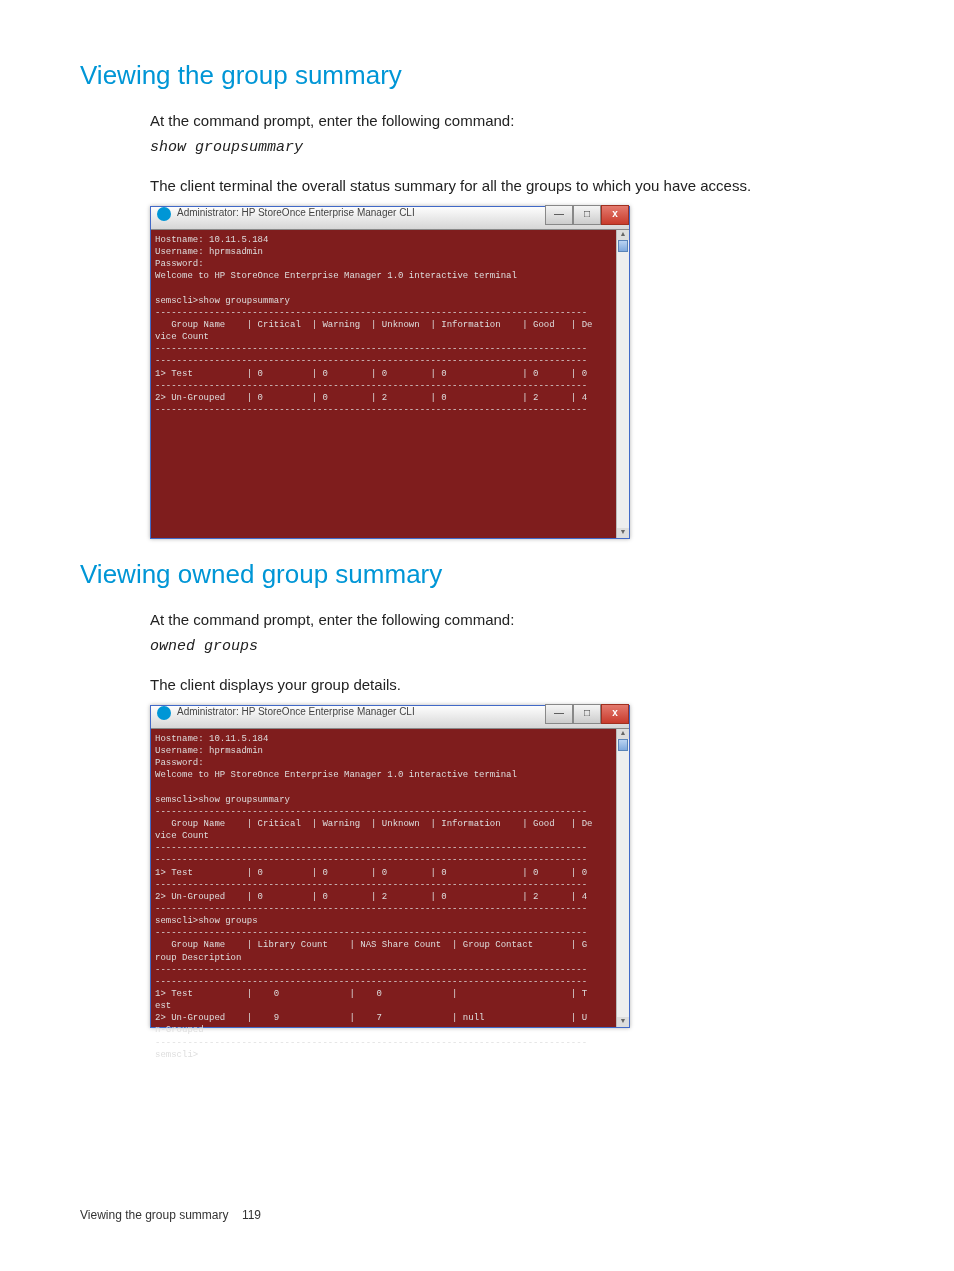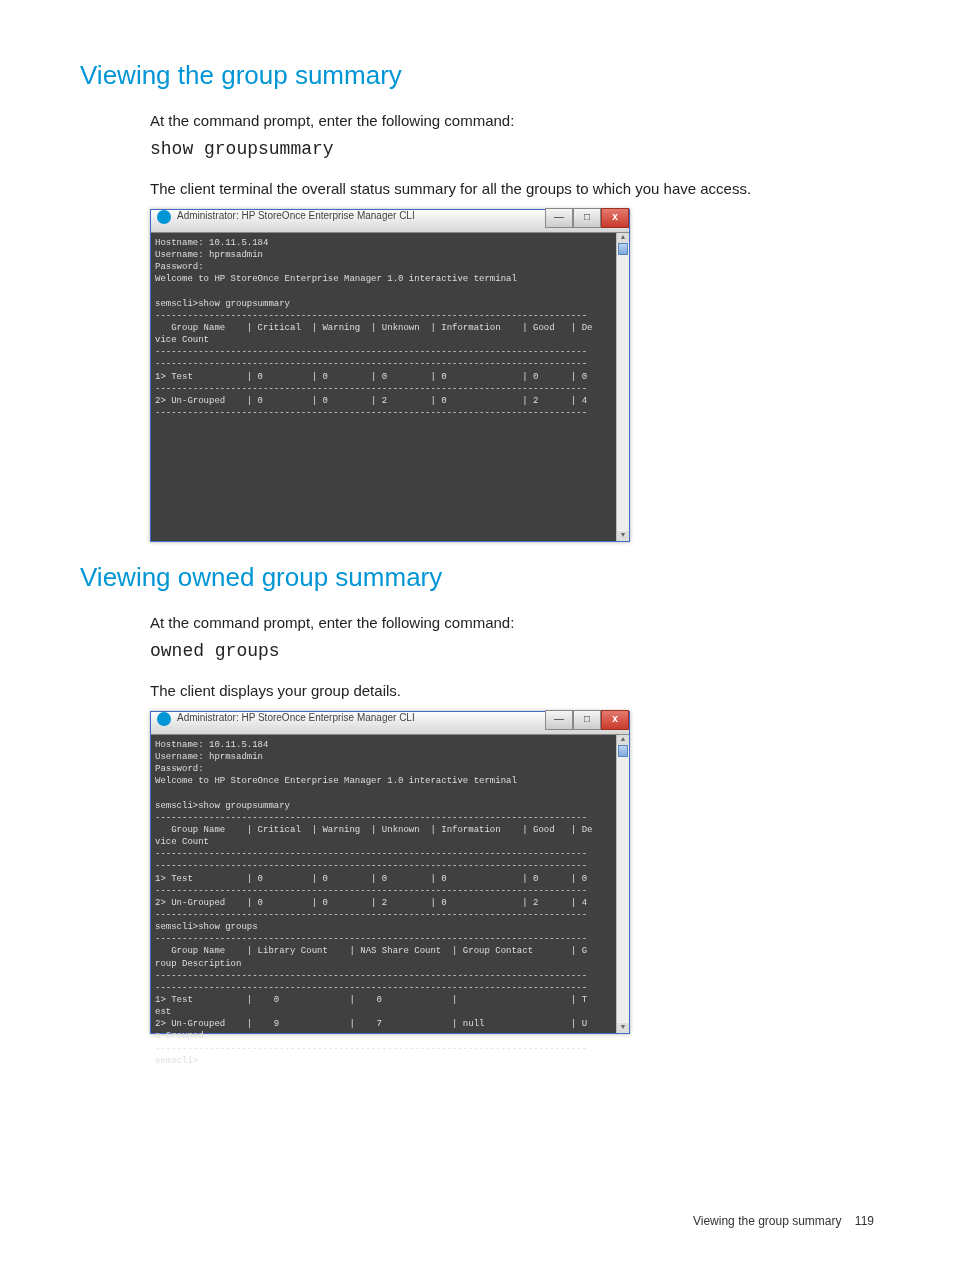--- a/index.html
+++ b/index.html
@@ -19,21 +19,22 @@
     margin: 20px 0 10px 0;
     font-family: Arial, Helvetica, sans-serif;
   }
   .body-text {
     margin: 19px 0 8px 70px;
     line-height: 1.4;
   }
   .cmd {
     font-family: "Courier New", monospace;
     margin: 8px 0 8px 70px;
-    font-size: 18px;
+    font-size: 15px;
+    font-style: italic;
   }
   .terminal {
     width: 478px;
     margin: 10px 0 20px 70px;
     border: 1px solid #4169c7;
     background: #000;
     position: relative;
     box-shadow: 0 0 4px rgba(0,0,0,0.3);
   }
   .termbar {
@@ -74,21 +75,21 @@
   }
   .wm .btn.close {
     background: linear-gradient(#e47a6e,#c83b2c);
     color: #fff;
     font-weight: bold;
     border-color: #a03020;
   }
   .termbody {
     position: relative;
     padding: 4px 14px 4px 4px;
-    background: #404040;
+    background: #7f1d1d;
     min-height: 200px;
   }
   .termbody pre {
     color: #dedede;
     font-family: "Courier New", monospace;
     font-size: 9px;
     line-height: 1.35;
     margin: 0;
     white-space: pre;
   }
@@ -117,21 +118,20 @@
     height: 10px;
     background: #ddd;
     font-size: 7px;
     text-align: center;
     color: #666;
   }
   .scroll .arrow.up { top: 0; }
   .scroll .arrow.down { bottom: 0; }
   .footer {
     margin-top: 180px;
-    text-align: right;
     font-size: 12px;
     color: #333;
   }
   .tall1 .termbody { height: 300px; }
   .tall2 .termbody { height: 290px; }
 </style>
 </head>
 <body>
 
 <h2 class="section-title">Viewing the group summary</h2>

